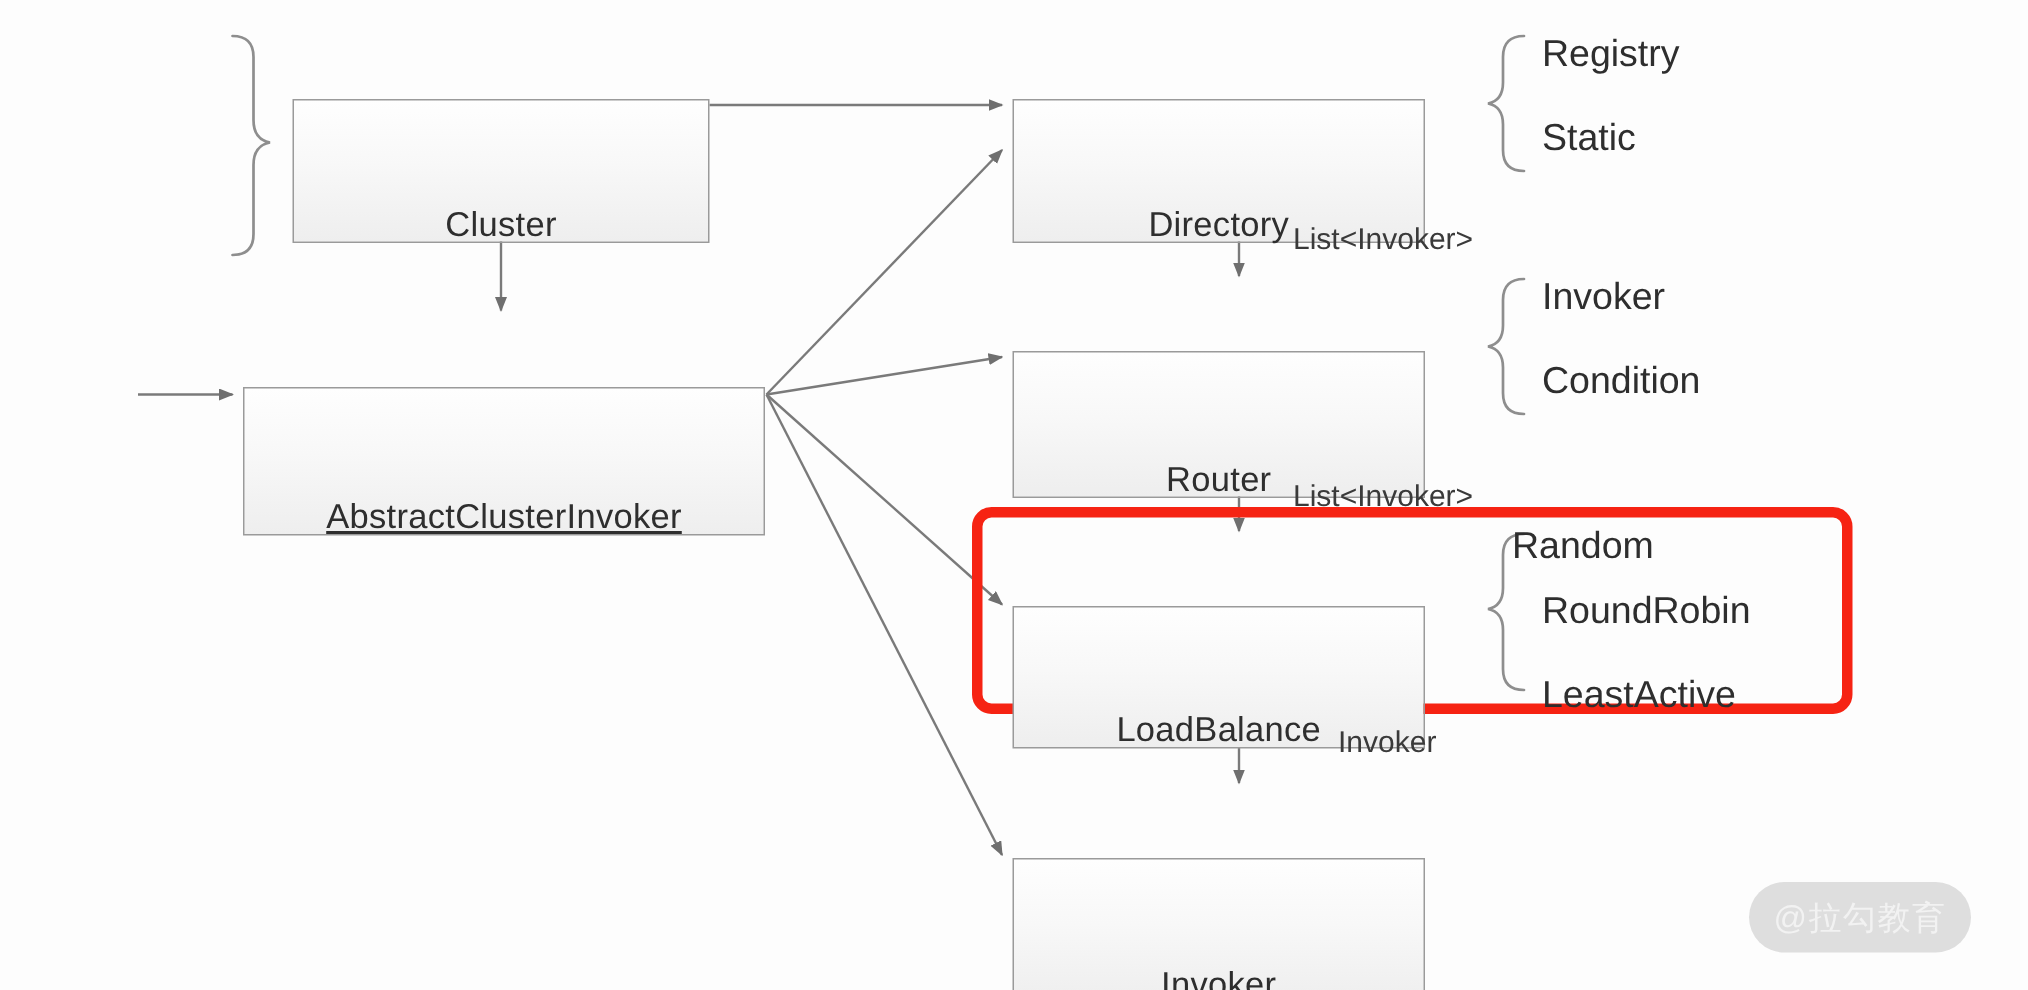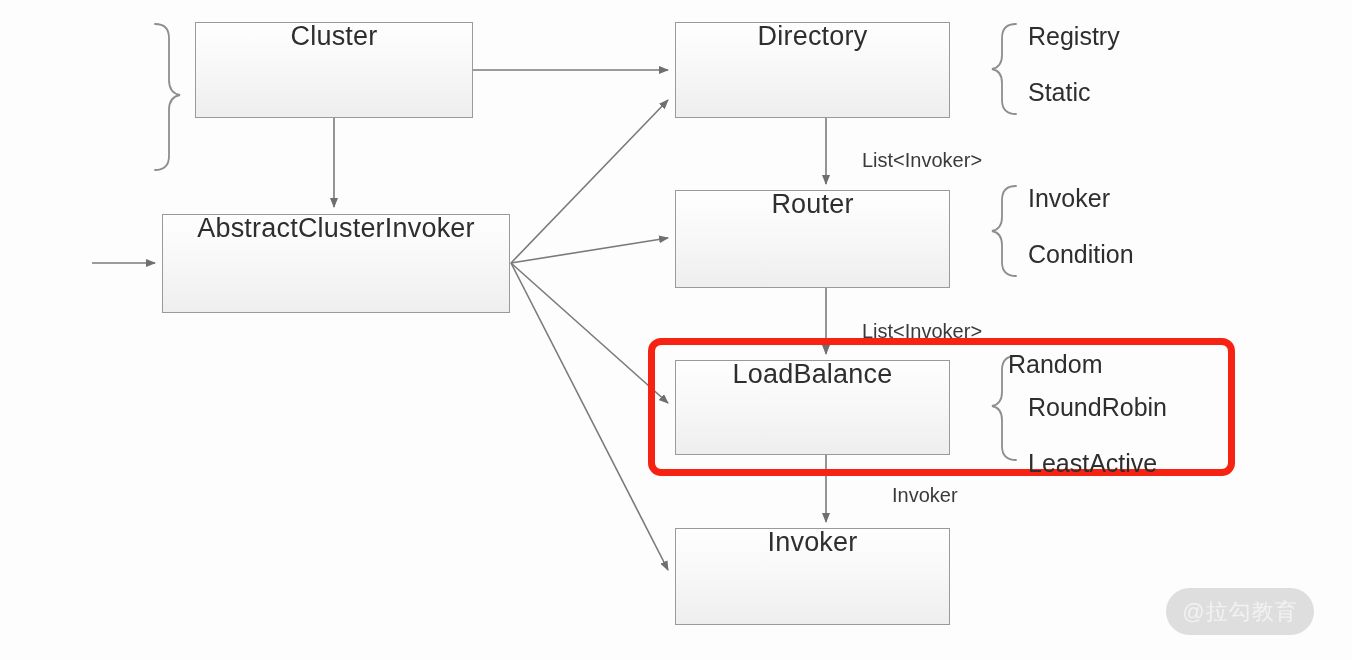--- a/index.html
+++ b/index.html
@@ -24,26 +24,27 @@
     width: 1352px;
     height: 660px;
     pointer-events: none;
   }
   .node {
     position: absolute;
     box-sizing: border-box;
     border: 1px solid #9a9a9a;
     background: linear-gradient(to bottom, #fefefe 0%, #f8f8f8 45%, #eeeeee 100%);
     display: flex;
-    align-items: flex-start;
+    align-items: flex-end;
     justify-content: center;
     color: #2e2e2e;
-    font-size: 27px;
+    font-size: 23px;
     letter-spacing: 0.2px;
     z-index: 3;
+    margin-top: 44px;
   }
   .node span {
     display: block;
     line-height: 1;
   }
   .redbox {
     position: absolute;
     box-sizing: border-box;
     border: 7px solid #f62313;
     border-radius: 13px;
@@ -128,21 +129,21 @@
     <path d="M1016,186 q-14,0 -14,14 L1002,217 q0,12 -10,14 q10,2 10,14 L1002,262 q0,14 14,14" stroke="#8e8e8e" stroke-width="1.8" fill="none" stroke-linecap="round"></path>
 
     <path d="M1016,356 q-14,0 -14,14 L1002,392 q0,12 -10,14 q10,2 10,14 L1002,446 q0,14 14,14" stroke="#8e8e8e" stroke-width="1.8" fill="none" stroke-linecap="round"></path>
   </svg>
 
 
   <div class="node" style="left:195px; top:22px; width:278px; height:96px;">
     <span>Cluster</span>
   </div>
 
-  <div class="node" style="left:162px; top:214px; width:348px; height:99px;">
+  <div class="node" style="left:162px; top:214px; width:348px; height:99px;text-decoration:underline;">
     <span>AbstractClusterInvoker</span>
   </div>
 
   <div class="node" style="left:675px; top:22px; width:275px; height:96px;">
     <span>Directory</span>
   </div>
 
   <div class="node" style="left:675px; top:190px; width:275px; height:98px;">
     <span>Router</span>
   </div>

